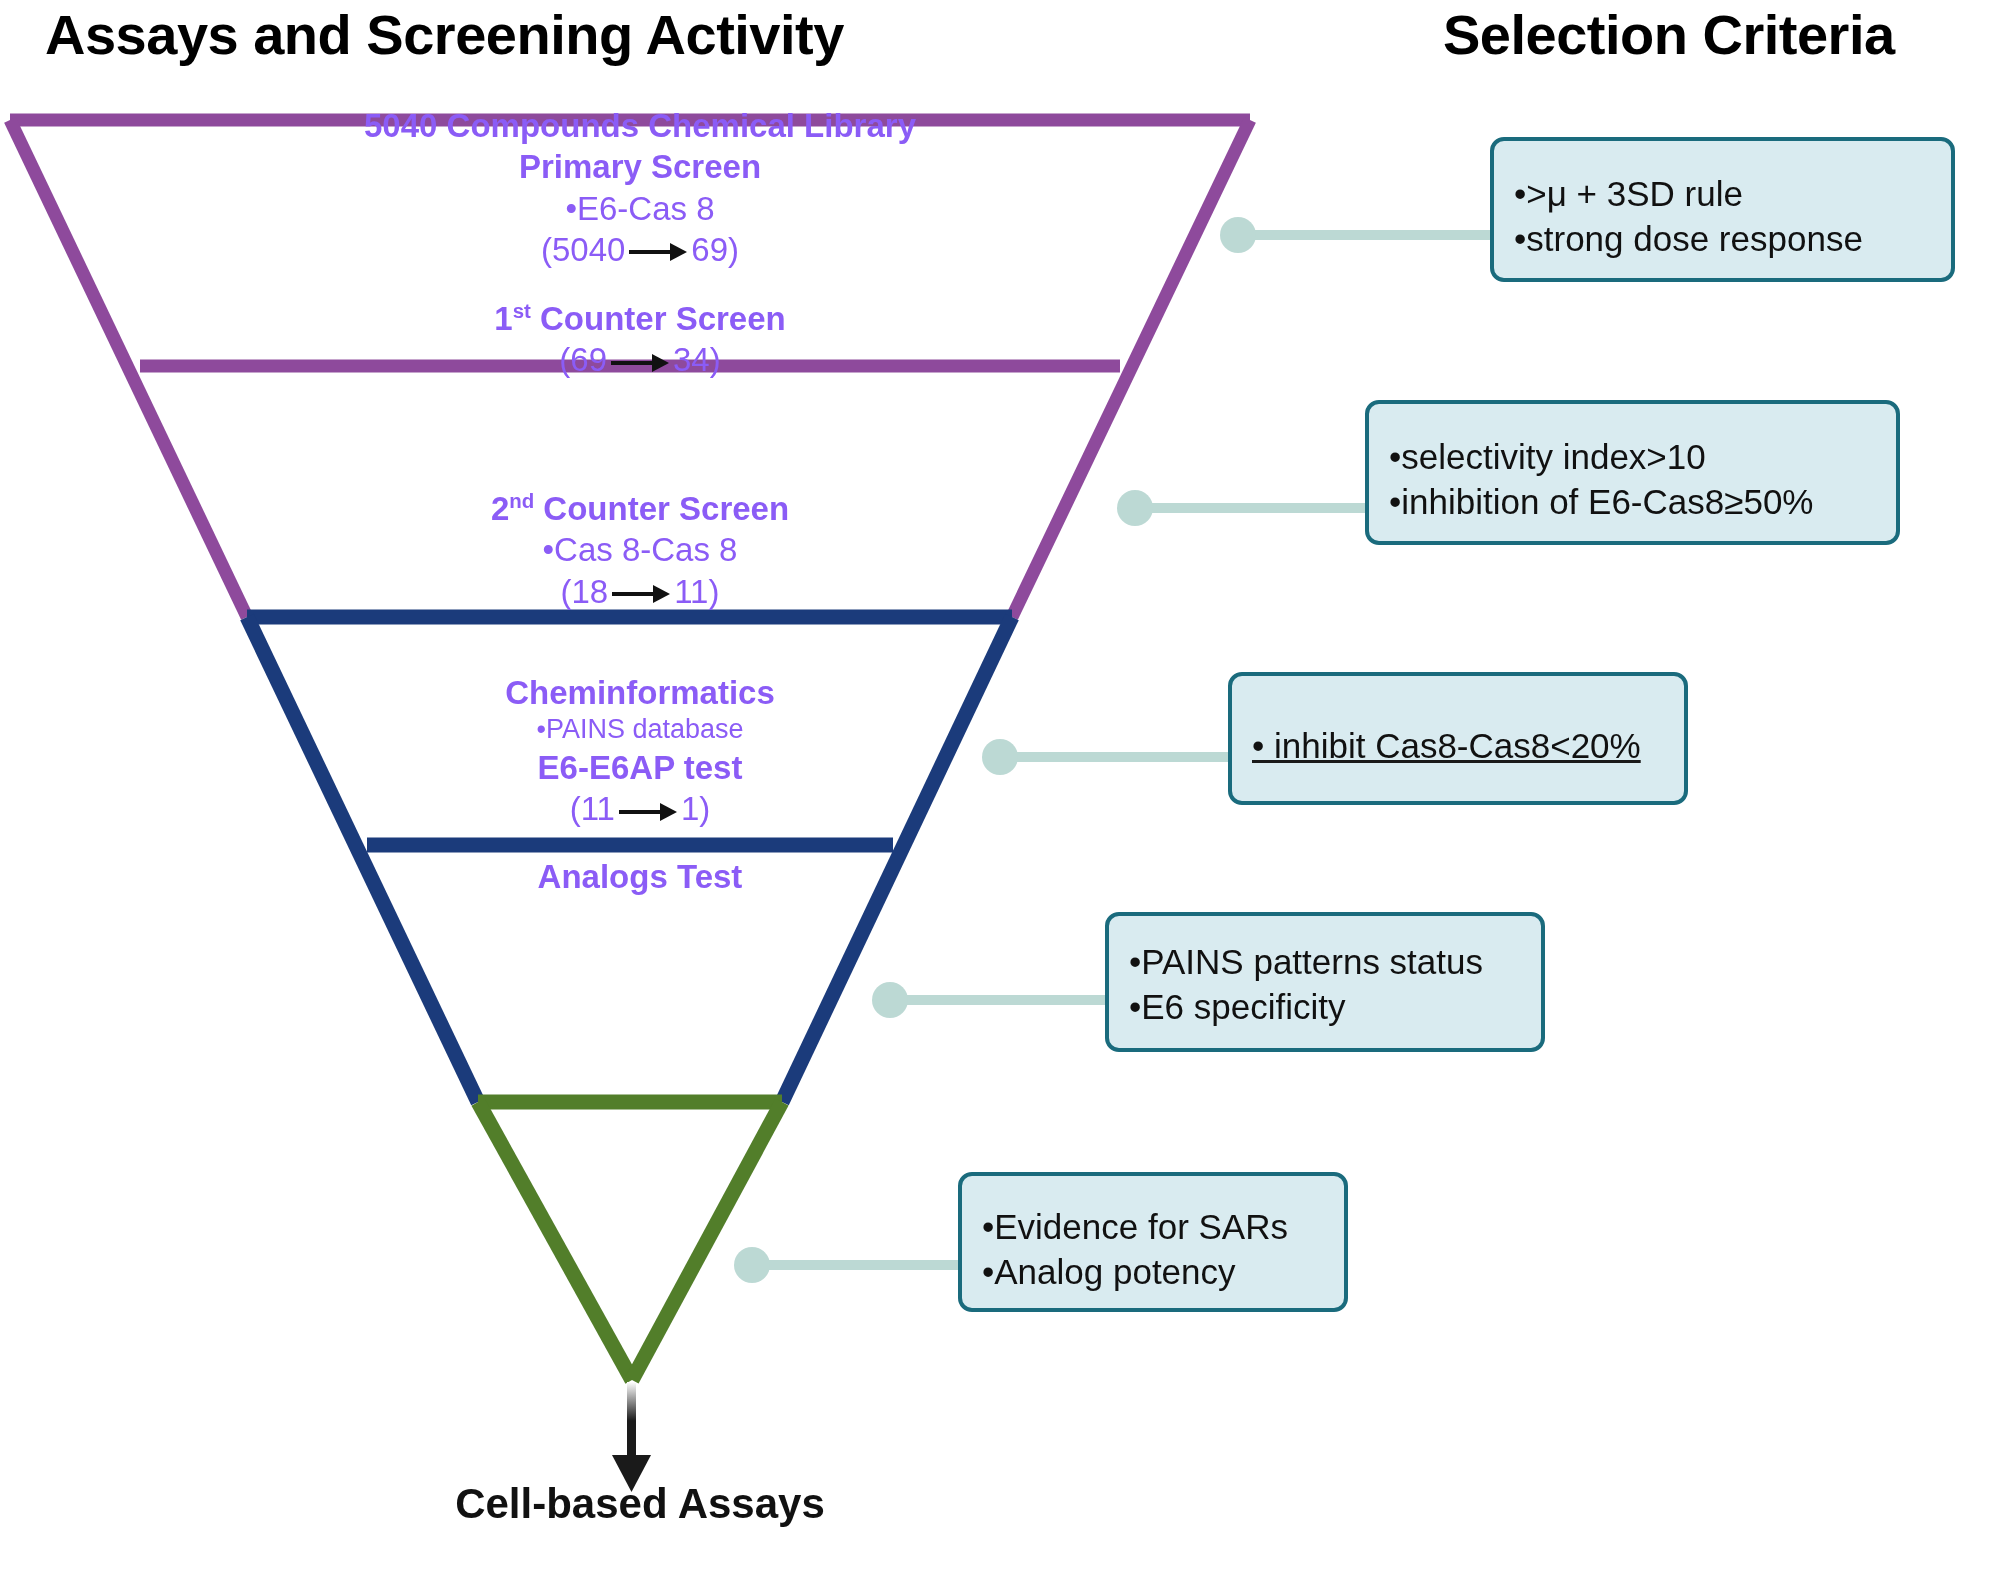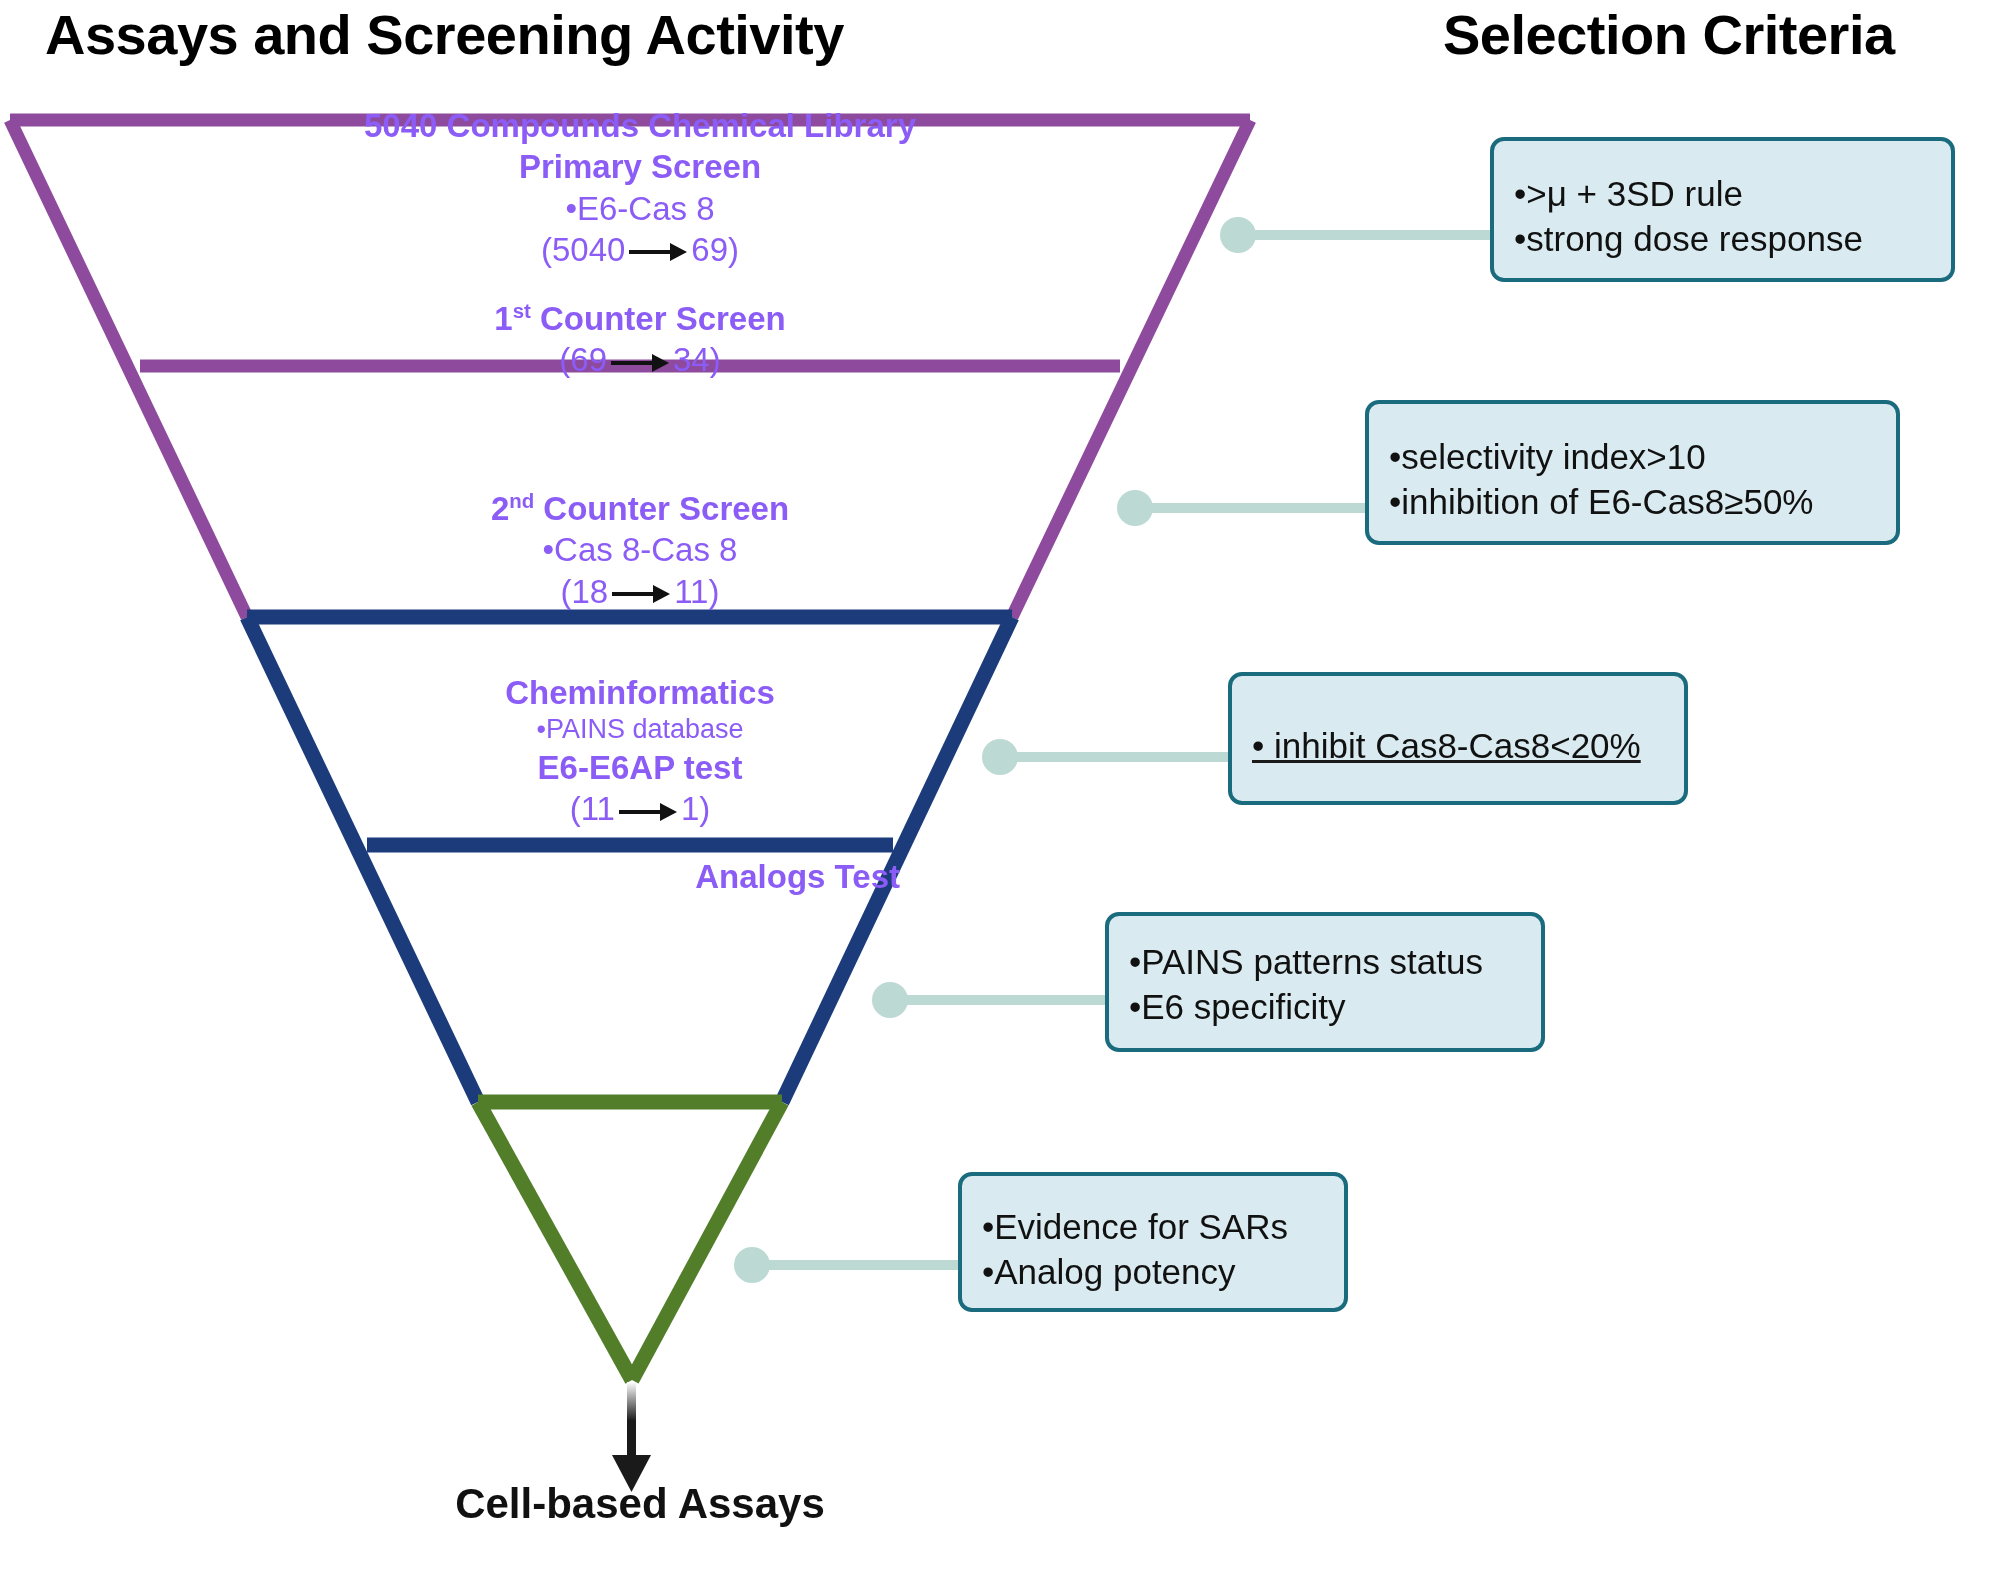--- a/index.html
+++ b/index.html
@@ -94,21 +94,21 @@
     border-left: 17px solid #111;
     border-top: 9px solid transparent;
     border-bottom: 9px solid transparent;
     transform: translateY(-50%);
   }
 
   #s1-text { left: 330px; top: 105px;  width: 620px; }
   #s2-text { left: 330px; top: 298px;  width: 620px; }
   #s3-text { left: 350px; top: 488px;  width: 580px; }
   #s4-text { left: 360px; top: 672px;  width: 560px; }
-  #s5-text { left: 380px; top: 856px;  width: 520px; text-align: right; }
+  #s5-text { left: 380px; top: 856px;  width: 520px; }
 
   
   .criteria-box {
     position: absolute;
     background: #d9ebf0;
     border: 4px solid #1a6b7d;
     border-radius: 14px;
     box-sizing: border-box;
     padding: 33px 20px 18px 20px;
     display: flex;

